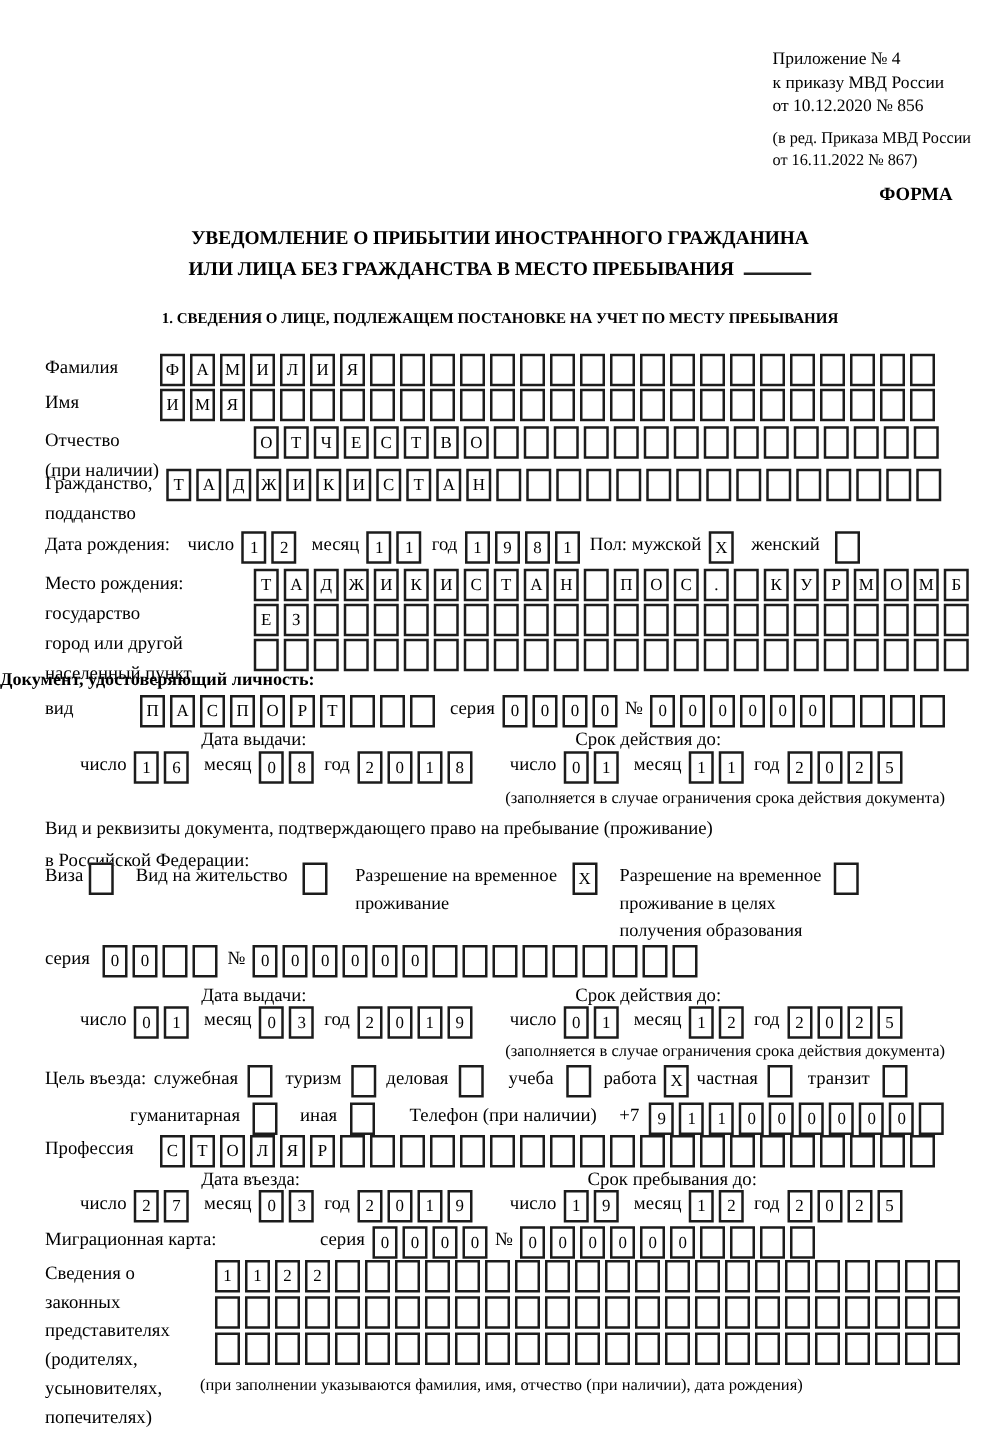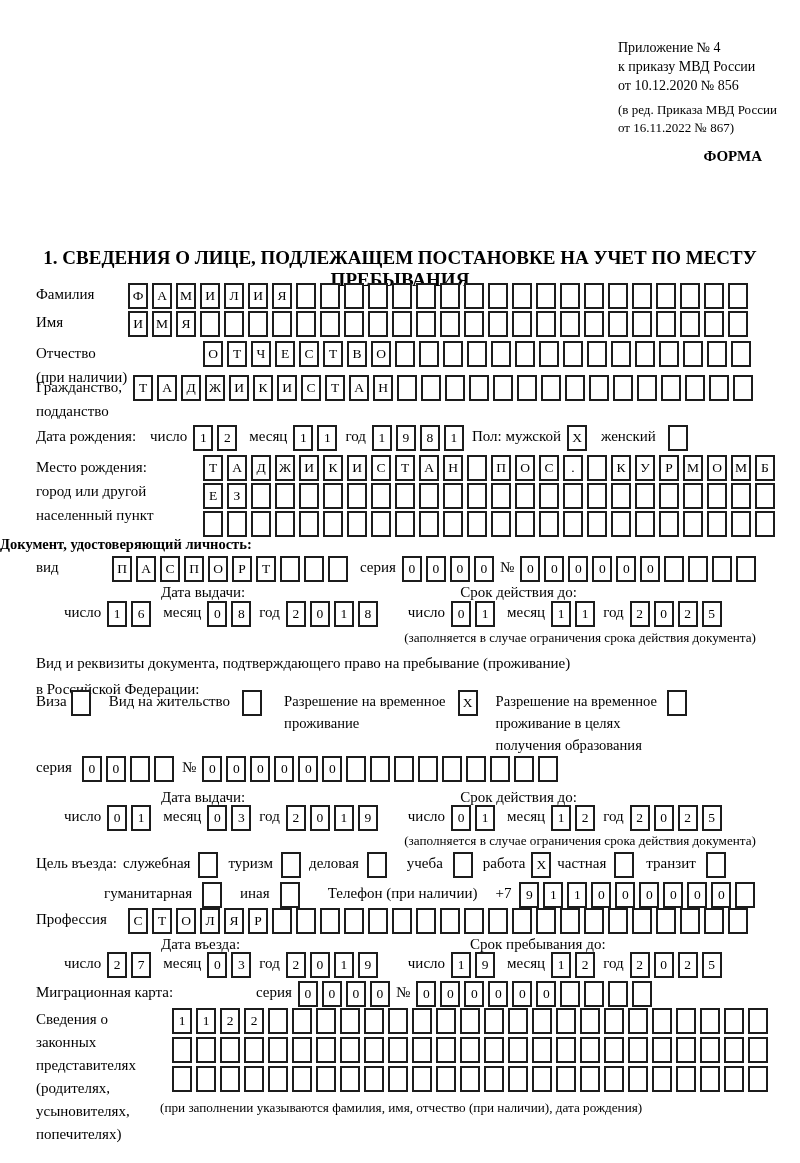--- a/index.html
+++ b/index.html
@@ -8,21 +8,21 @@
           font-family:"Liberation Serif", serif; color:#000; overflow:hidden; }
   .abs { position:absolute; left:36px; }
   .appendix { position:absolute; left:618px; top:38px; font-size:14px; line-height:19px; }
   .amendment { margin-top:6px; font-size:13px; line-height:18px; }
   .forma { position:absolute; right:38px; top:148px; font-weight:bold; font-size:15px; }
   .title { position:absolute; left:0; top:178px; width:100%; text-align:center;
            font-weight:bold; font-size:15.5px; line-height:25px; }
   .title-underline { display:inline-block; width:54px; height:14px;
            border-bottom:2px solid #222; margin-left:8px; }
   .sec-heading { position:absolute; left:0; top:247px; width:100%; text-align:center;
-           font-weight:bold; font-size:19px; }
+           font-weight:bold; font-size:12px; }
   .row { display:flex; align-items:flex-start; font-size:15px; white-space:nowrap; }
   .cells { display:inline-flex; flex:none; }
   .cell { flex:none; width:20px; height:26px; border:2px solid #1c1c1c; margin-right:4px;
           display:inline-flex; align-items:center; justify-content:center;
           font-size:13.5px; background:#fff; }
   .lbl { display:inline-block; flex:none; padding-top:3px; }
   .lblcol { flex:none; }
   .lblcol div { line-height:24px; }
   .w92 { width:92px; } .w97 { width:97px; } .w167 { width:167px; }
   .w76 { width:76px; } .w136 { width:136px; } .w170 { width:170px; }
@@ -48,20 +48,24 @@
     <div>к приказу МВД России</div>
     <div>от 10.12.2020 № 856</div>
     <div class="amendment">
       <div>(в ред. Приказа МВД России</div>
       <div>от 16.11.2022 № 867)</div>
     </div>
   </div>
 
   <div class="forma">ФОРМА</div>
 
+  <div class="title">
+    <div>УВЕДОМЛЕНИЕ О ПРИБЫТИИ ИНОСТРАННОГО ГРАЖДАНИНА</div>
+    <div><span>ИЛИ ЛИЦА БЕЗ ГРАЖДАНСТВА В МЕСТО ПРЕБЫВАНИЯ</span><span class="title-underline"></span></div>
+  </div>
 
   <div class="sec-heading">1. СВЕДЕНИЯ О ЛИЦЕ, ПОДЛЕЖАЩЕМ ПОСТАНОВКЕ НА УЧЕТ ПО МЕСТУ ПРЕБЫВАНИЯ</div>
 
   <div class="row abs" style="top:283px">
     <span class="lbl w92">Фамилия</span>
     <span class="cells">
         <span class="cell">Ф</span>
         <span class="cell">А</span>
         <span class="cell">М</span>
         <span class="cell">И</span>
@@ -210,20 +214,21 @@
       </span>
     <span class="dl" style="margin-left:4px">Пол: мужской</span>
     <span class="cell">X</span>
     <span class="dl" style="margin-left:10px">женский</span>
     <span class="cell" style="margin-left:6px"></span>
   </div>
 
   <div class="row abs" style="top:455px">
     <div class="lblcol w167">
       <div>Место рождения:</div>
+      <div>государство</div>
       <div>город или другой</div>
       <div>населенный пункт</div>
     </div>
     <div class="cellrows">
       <span class="cells" style="display:flex">
           <span class="cell">Т</span>
           <span class="cell">А</span>
           <span class="cell">Д</span>
           <span class="cell">Ж</span>
           <span class="cell">И</span>

